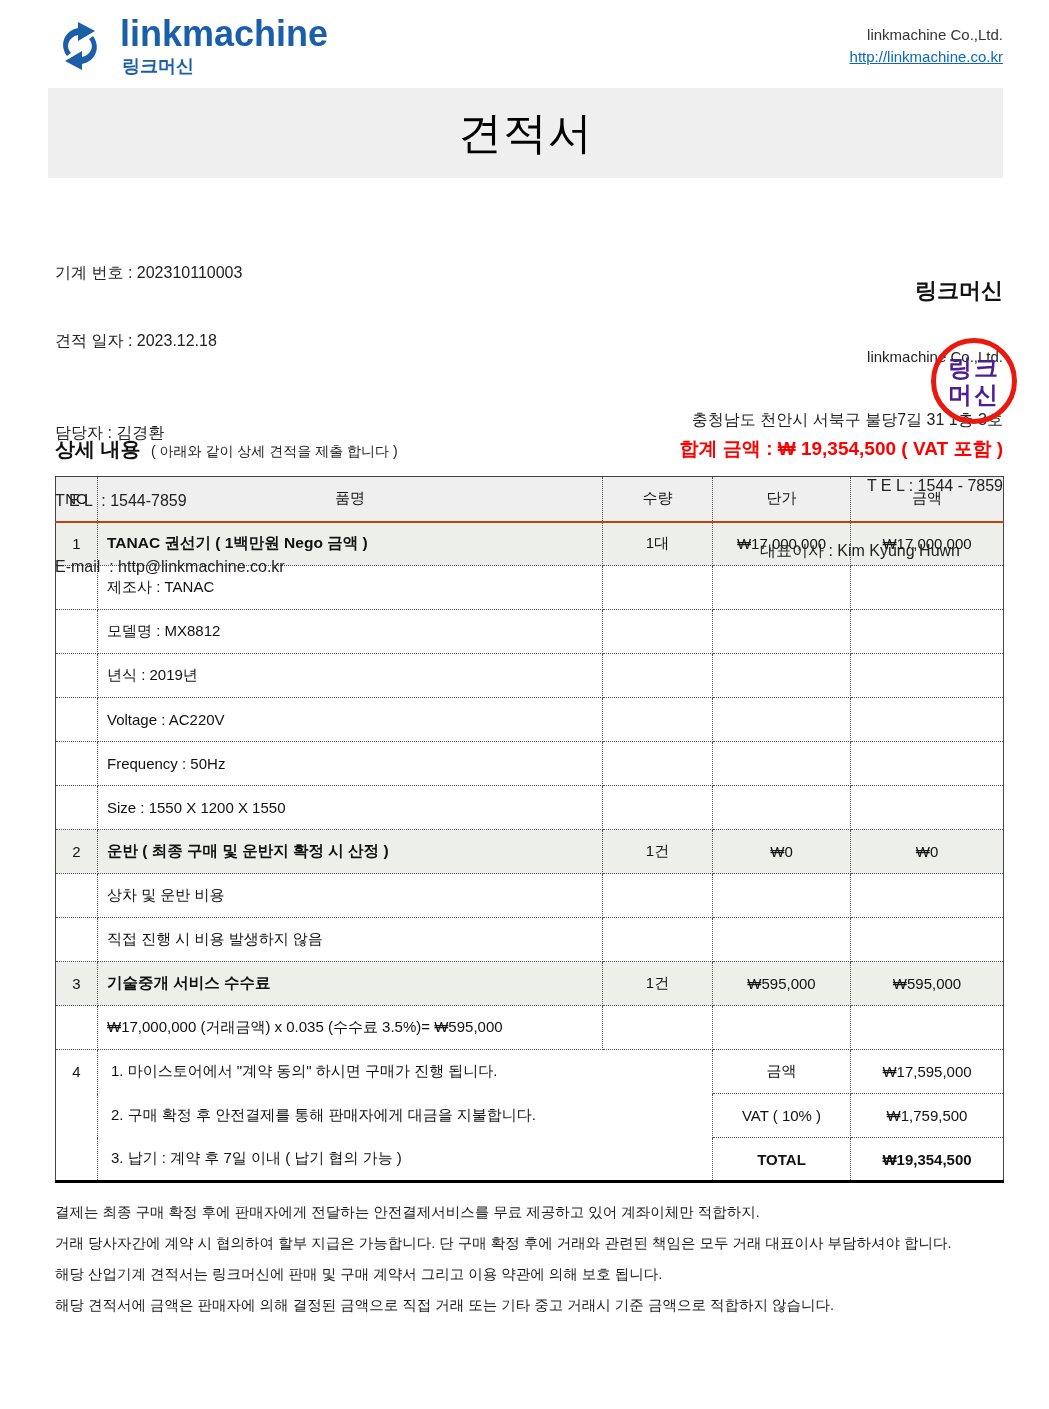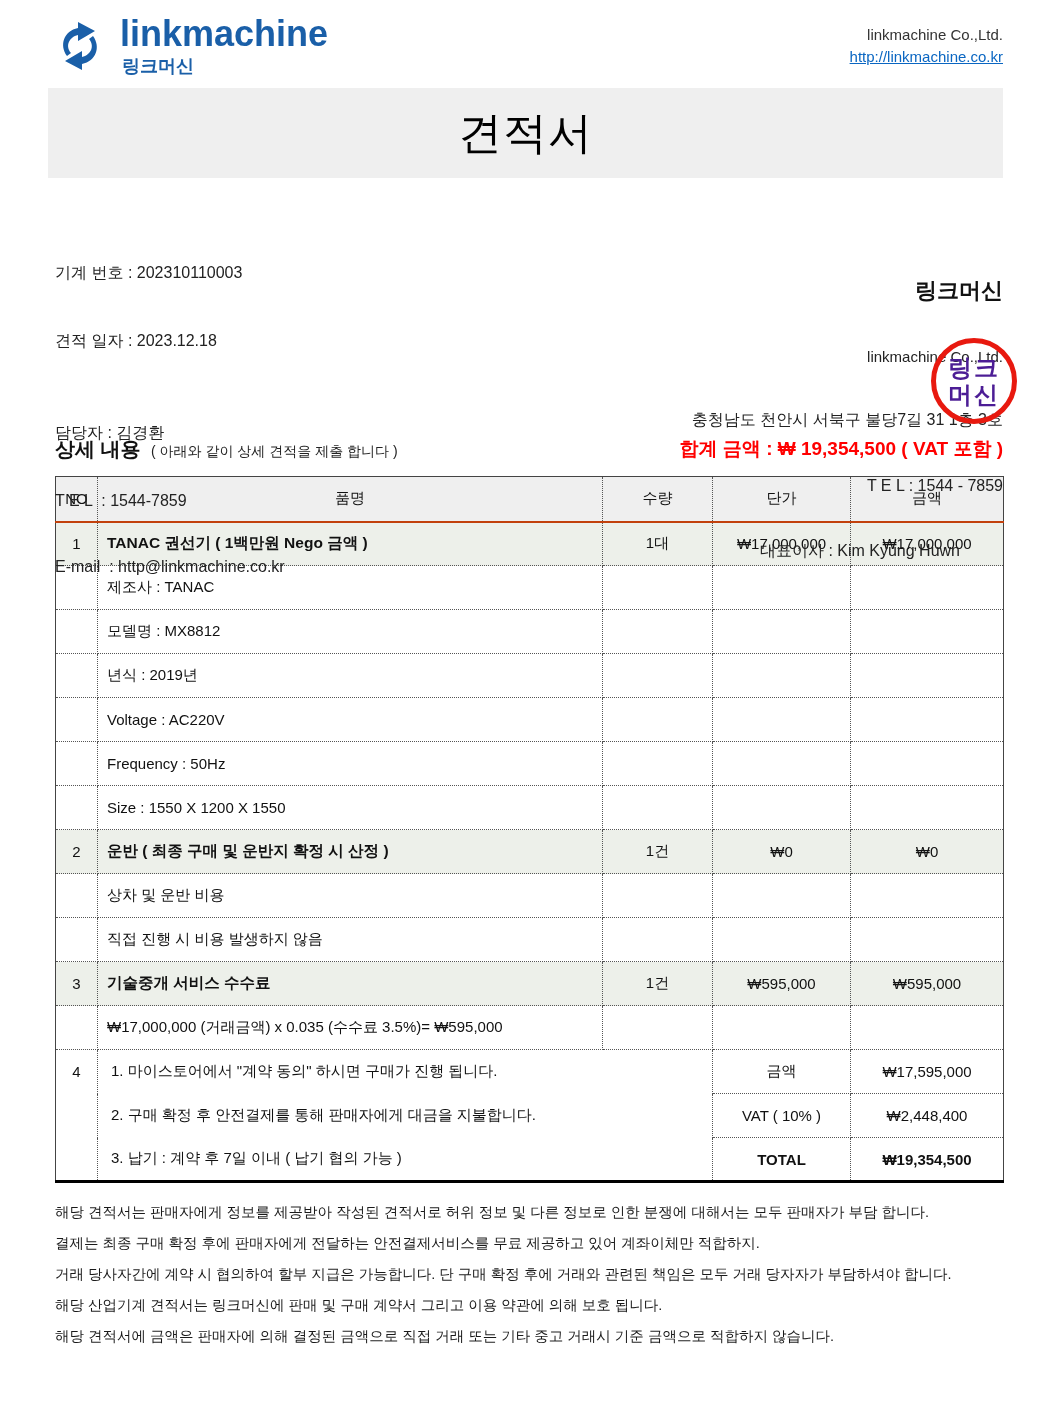--- a/index.html
+++ b/index.html
@@ -225,31 +225,30 @@
 
       <tr>
         <td class="no-notes" rowspan="3">4</td>
         <td class="note-cell" colspan="2">1. 마이스토어에서 "계약 동의" 하시면 구매가 진행 됩니다.</td>
         <td class="total-label">금액</td>
         <td class="total-value">₩17,595,000</td>
       </tr>
       <tr>
         <td class="note-cell" colspan="2">2. 구매 확정 후 안전결제를 통해 판매자에게 대금을 지불합니다.</td>
         <td class="total-label">VAT ( 10% )</td>
-        <td class="total-value">₩2,448,400</td>
+        <td class="total-value">₩1,759,500</td>
       </tr>
       <tr>
         <td class="note-cell" colspan="2">3. 납기 : 계약 후 7일 이내 ( 납기 협의 가능 )</td>
         <td class="total-label tbold">TOTAL</td>
         <td class="total-value tbold">₩19,354,500</td>
       </tr>
     </tbody>
   </table>
 
   <div class="footer-notes">
-    <div class="fline">해당 견적서는 판매자에게 정보를 제공받아 작성된 견적서로 허위 정보 및 다른 정보로 인한 분쟁에 대해서는 모두 판매자가 부담 합니다.</div>
     <div class="fline">결제는 최종 구매 확정 후에 판매자에게 전달하는 안전결제서비스를 무료 제공하고 있어 계좌이체만 적합하지.</div>
-    <div class="fline">거래 당사자간에 계약 시 협의하여 할부 지급은 가능합니다. 단 구매 확정 후에 거래와 관련된 책임은 모두 거래 당자자가 부담하셔야 합니다.</div>
+    <div class="fline">거래 당사자간에 계약 시 협의하여 할부 지급은 가능합니다. 단 구매 확정 후에 거래와 관련된 책임은 모두 거래 대표이사 부담하셔야 합니다.</div>
     <div class="fline">해당 산업기계 견적서는 링크머신에 판매 및 구매 계약서 그리고 이용 약관에 의해 보호 됩니다.</div>
     <div class="fline">해당 견적서에 금액은 판매자에 의해 결정된 금액으로 직접 거래 또는 기타 중고 거래시 기준 금액으로 적합하지 않습니다.</div>
   </div>
 
 </div>
 
 </body></html>

